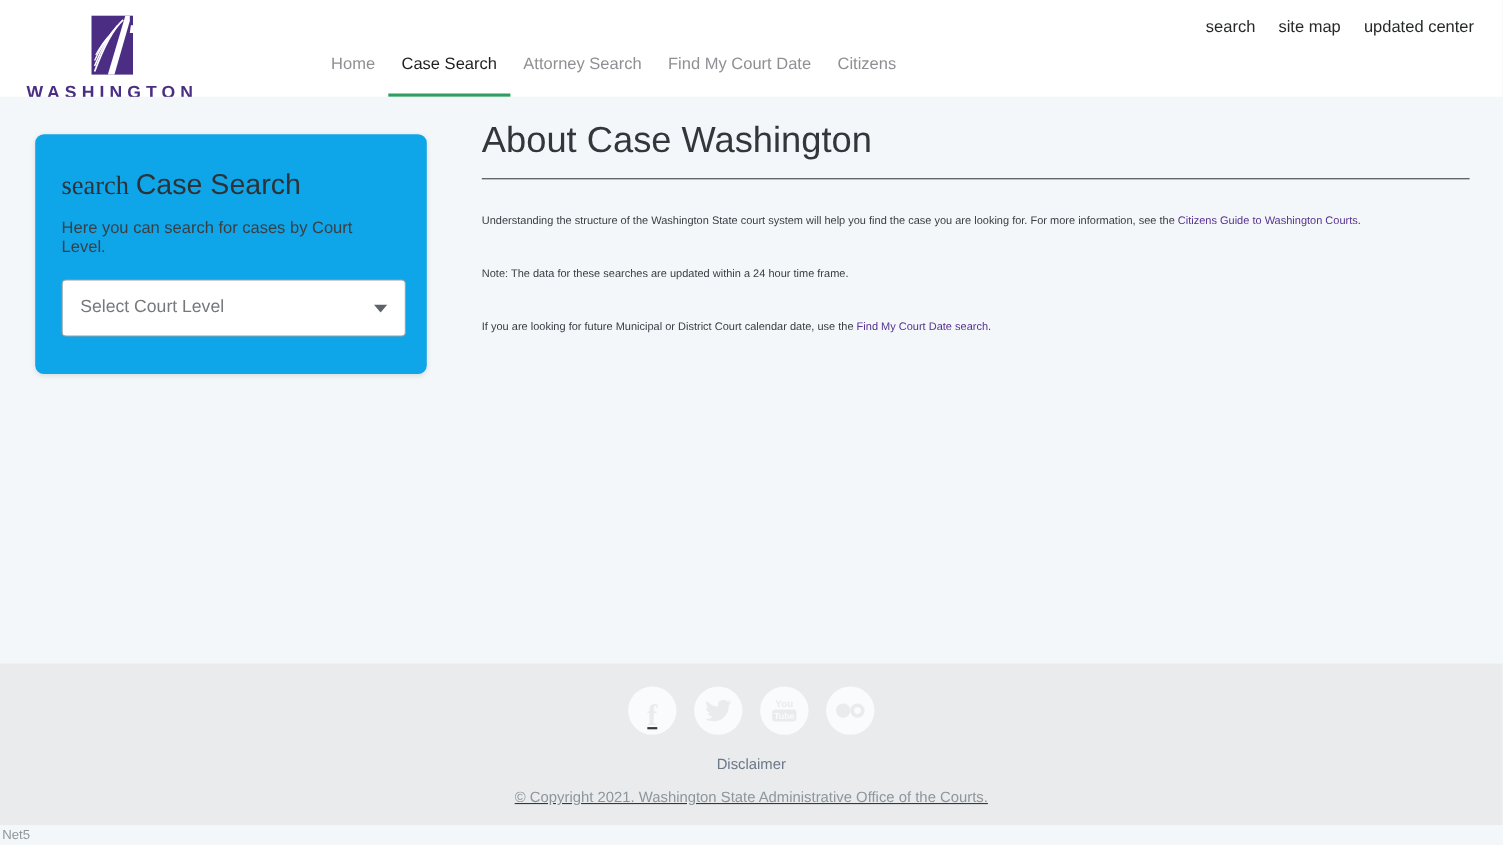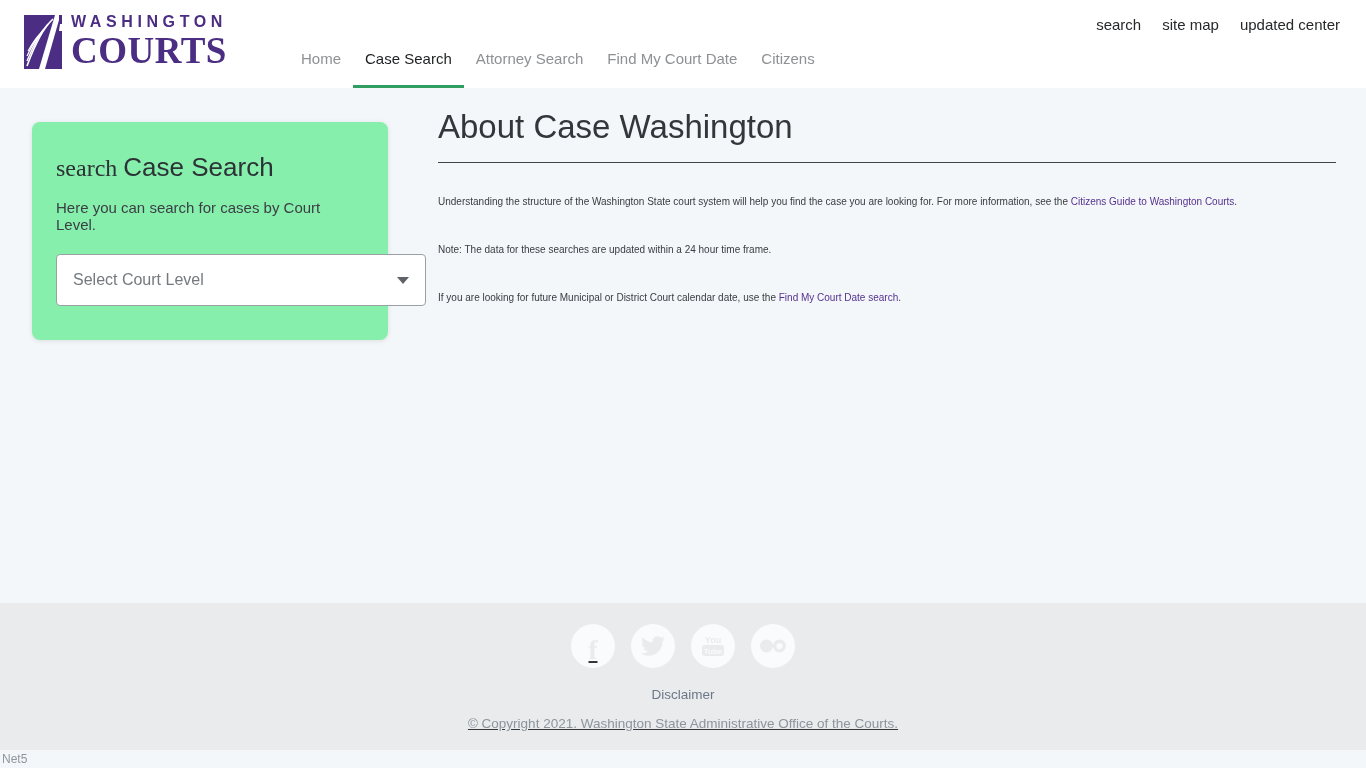--- a/index.html
+++ b/index.html
@@ -2,39 +2,39 @@
 <html><head>
 <meta charset="utf-8">
 <style>
   * { margin:0; padding:0; box-sizing:border-box; }
   html,body { width:1366px; height:768px; overflow:hidden; }
   body { font-family:"Liberation Sans", sans-serif; background:#f4f7f9; color:#33383d; }
   a { text-decoration:none; cursor:pointer; }
 
   
   .header { position:relative; height:88px; background:#ffffff; }
-  .logo { position:absolute; left:24px; top:14px; display:flex; align-items:center; gap:9px; }
+  .logo { position:absolute; left:24px; top:14px; display:flex; align-items:center; gap:9px;flex-direction:column; }
   .logo-mark { width:38px; height:54px; display:block; }
   .logo-text { display:flex; flex-direction:column; line-height:1; }
   .logo-line1 { color:#4b2e83; font-size:16px; font-weight:700; letter-spacing:4.6px; margin-bottom:2px; }
   .logo-line2 { color:#4b2e83; font-family:"Liberation Serif", serif; font-weight:700; font-size:37px; letter-spacing:0.5px; }
   .utility-nav { position:absolute; top:16px; right:26px; display:flex; gap:21px; }
   .utility-nav a { color:#26282a; font-size:15px; }
   .main-nav { position:absolute; left:289px; bottom:0; display:flex; }
   .main-nav a { display:block; padding:0 12px 21px; font-size:15px; color:#8e9093; }
   .main-nav a.active { color:#1d1f21; padding-bottom:18px; border-bottom:3px solid #2f9e60; }
 
   
   .main { position:relative; height:515px; background:#f4f7f9; }
-  .card { position:absolute; left:32px; top:34px; width:356px; height:218px; background:#86efac;
+  .card { position:absolute; left:32px; top:34px; width:356px; height:218px; background:#0ea5e9;
           border-radius:8px; box-shadow:0 1px 5px rgba(0,0,0,0.10); padding:30px 24px 0 24px; }
   .card-title { font-size:26px; color:#2d3236; }
   .card-title .serif-word { font-family:"Liberation Serif", serif; font-size:24px; margin-right:6px; }
   .card-desc { margin-top:16px; font-size:15px; color:#3a3f44; }
-  .select-box { margin-top:21px; width:370px; height:52px; border:1px solid #9aa0a4; border-radius:4px;
+  .select-box { margin-top:21px; width:313px; height:52px; border:1px solid #9aa0a4; border-radius:4px;
                 background:#fff; display:flex; align-items:center; padding:0 16px; cursor:pointer;text-align:right; }
   .select-value { color:#75797d; font-size:16px; }
   .caret-down { margin-left:auto; width:0; height:0; border-left:6px solid transparent;
                 border-right:6px solid transparent; border-top:7px solid #5f6368; }
 
   .content { position:absolute; left:438px; width:898px; top:20px; }
   .page-title { font-size:33px; font-weight:400; color:#32373c; padding-bottom:16px;
                 border-bottom:1px solid #3e4347; margin-bottom:27px; }
   .content p { font-size:10px; line-height:24px; color:#383d42; margin-bottom:24px; }
   .content a.inline-link { color:#553191; }

